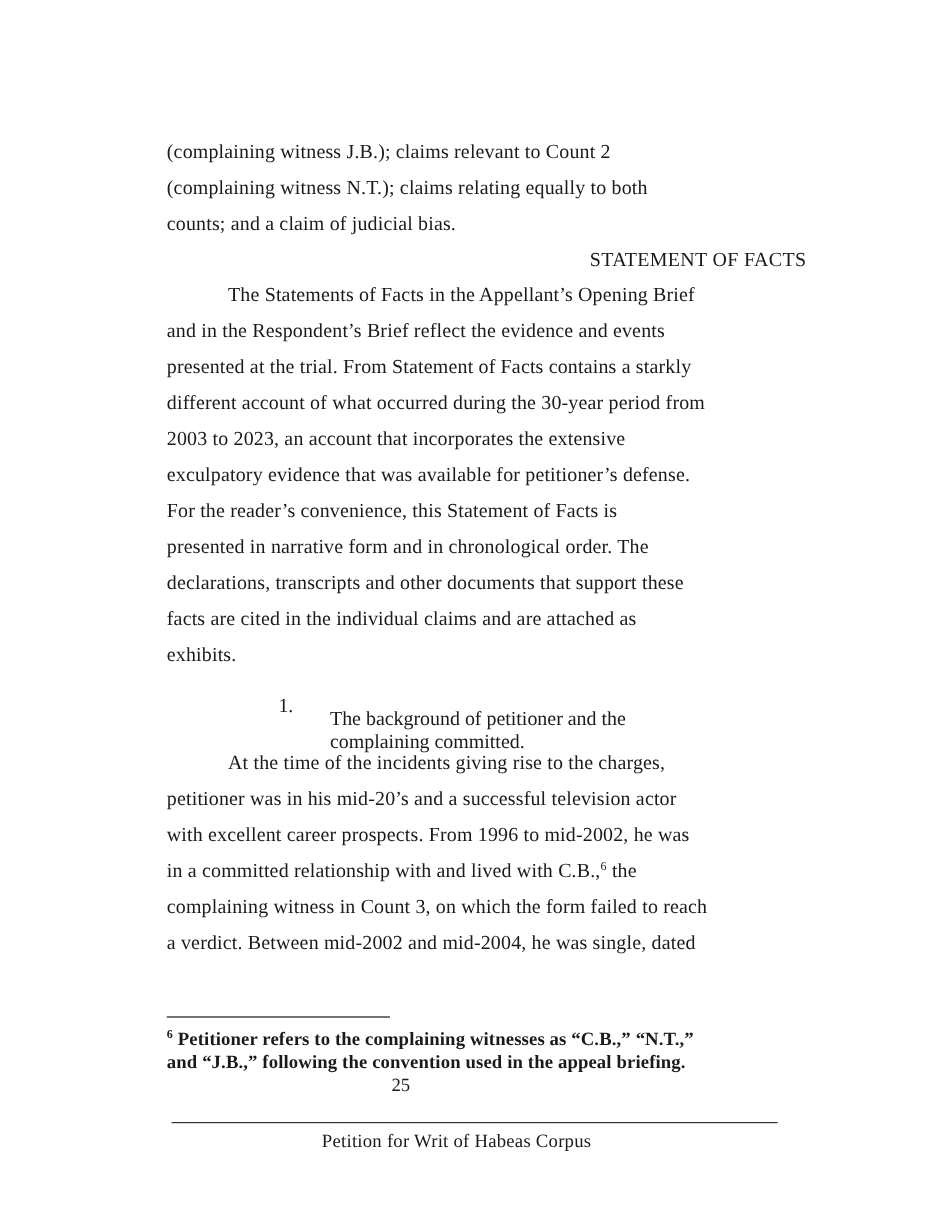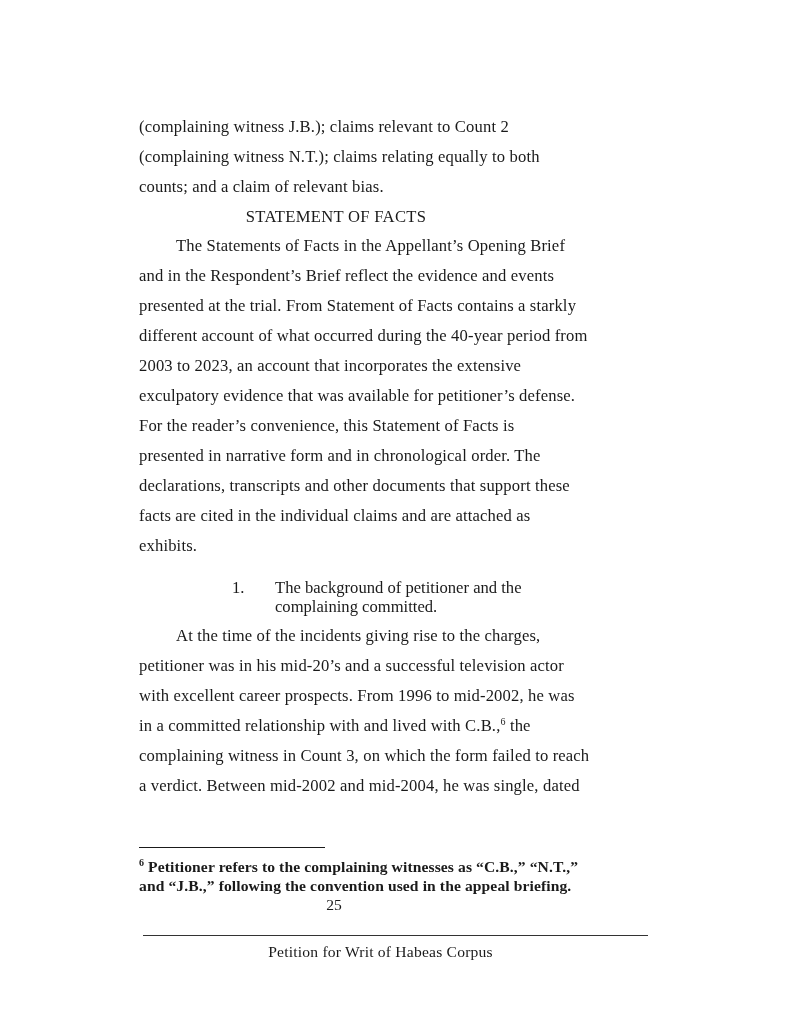--- a/index.html
+++ b/index.html
@@ -5,53 +5,53 @@
     html, body { margin: 0; padding: 0; background: #ffffff; }
     body {
       width: 791px; height: 1024px; position: relative; overflow: hidden;
       font-family: "Liberation Serif", "DejaVu Serif", serif;
       color: #1a1a1a;
     }
     .line {
       position: absolute; left: 139px; white-space: nowrap;
       font-size: 16.6px; line-height: 20px; letter-spacing: 0.15px; text-align: center;
     }
-    .indent { left: 176px; }
+    .indent { left: 190px; }
     .heading {
-      position: absolute; left: 0; width: 672px; text-align: center;
+      position: absolute; left: 0; width: 672px; text-align: right;
       top: 207px; font-size: 16.6px; line-height: 20px; letter-spacing: 0.3px;
       white-space: nowrap;
     }
     .sub-num { position: absolute; left: 232px; font-size: 16.6px; line-height: 20px; }
-    .sub-text { position: absolute; left: 275px; font-size: 16.6px; line-height: 20px; white-space: nowrap; }
+    .sub-text { position: absolute; left: 275px; font-size: 16.6px; line-height: 20px; white-space: nowrap; margin-top: 11px; }
     sup { font-size: 10px; vertical-align: 6px; line-height: 0; }
     .fn-rule { position: absolute; left: 139px; top: 847px; width: 186px; height: 0; border-top: 1.5px solid #1a1a1a; }
     .fn-line { position: absolute; left: 139px; font-size: 15.6px; line-height: 19px; white-space: nowrap; letter-spacing: 0.1px; font-weight: bold; }
     .page-num { position: absolute; left: 0; width: 668px; text-align: center; top: 895px; font-size: 15.6px; line-height: 19px; }
     .footer-rule { position: absolute; left: 143px; top: 935px; width: 505px; height: 0; border-top: 1px solid #333; }
     .footer-title { position: absolute; left: 0; width: 761px; text-align: center; top: 942px; font-size: 15.6px; line-height: 19px; letter-spacing: 0.2px; }
   </style>
 </head>
 <body>
 
 <div>
 
   <div>
     <div class="line" style="top:117px">(complaining witness J.B.); claims relevant to Count 2</div>
     <div class="line" style="top:147px">(complaining witness N.T.); claims relating equally to both</div>
-    <div class="line" style="top:177px">counts; and a claim of relevant bias.</div>
+    <div class="line" style="top:177px">counts; and a claim of judicial bias.</div>
   </div>
 
   <div class="heading">STATEMENT OF FACTS</div>
 
   <div>
     <div class="line indent" style="top:236px">The Statements of Facts in the Appellant’s Opening Brief</div>
     <div class="line" style="top:266px">and in the Respondent’s Brief reflect the evidence and events</div>
     <div class="line" style="top:296px">presented at the trial. From Statement of Facts contains a starkly</div>
-    <div class="line" style="top:326px">different account of what occurred during the 40-year period from</div>
+    <div class="line" style="top:326px">different account of what occurred during the 30-year period from</div>
     <div class="line" style="top:356px">2003 to 2023, an account that incorporates the extensive</div>
     <div class="line" style="top:386px">exculpatory evidence that was available for petitioner’s defense.</div>
     <div class="line" style="top:416px">For the reader’s convenience, this Statement of Facts is</div>
     <div class="line" style="top:446px">presented in narrative form and in chronological order.  The</div>
     <div class="line" style="top:476px">declarations, transcripts and other documents that support these</div>
     <div class="line" style="top:506px">facts are cited in the individual claims and are attached as</div>
     <div class="line" style="top:536px">exhibits.</div>
   </div>
 
   <div>

